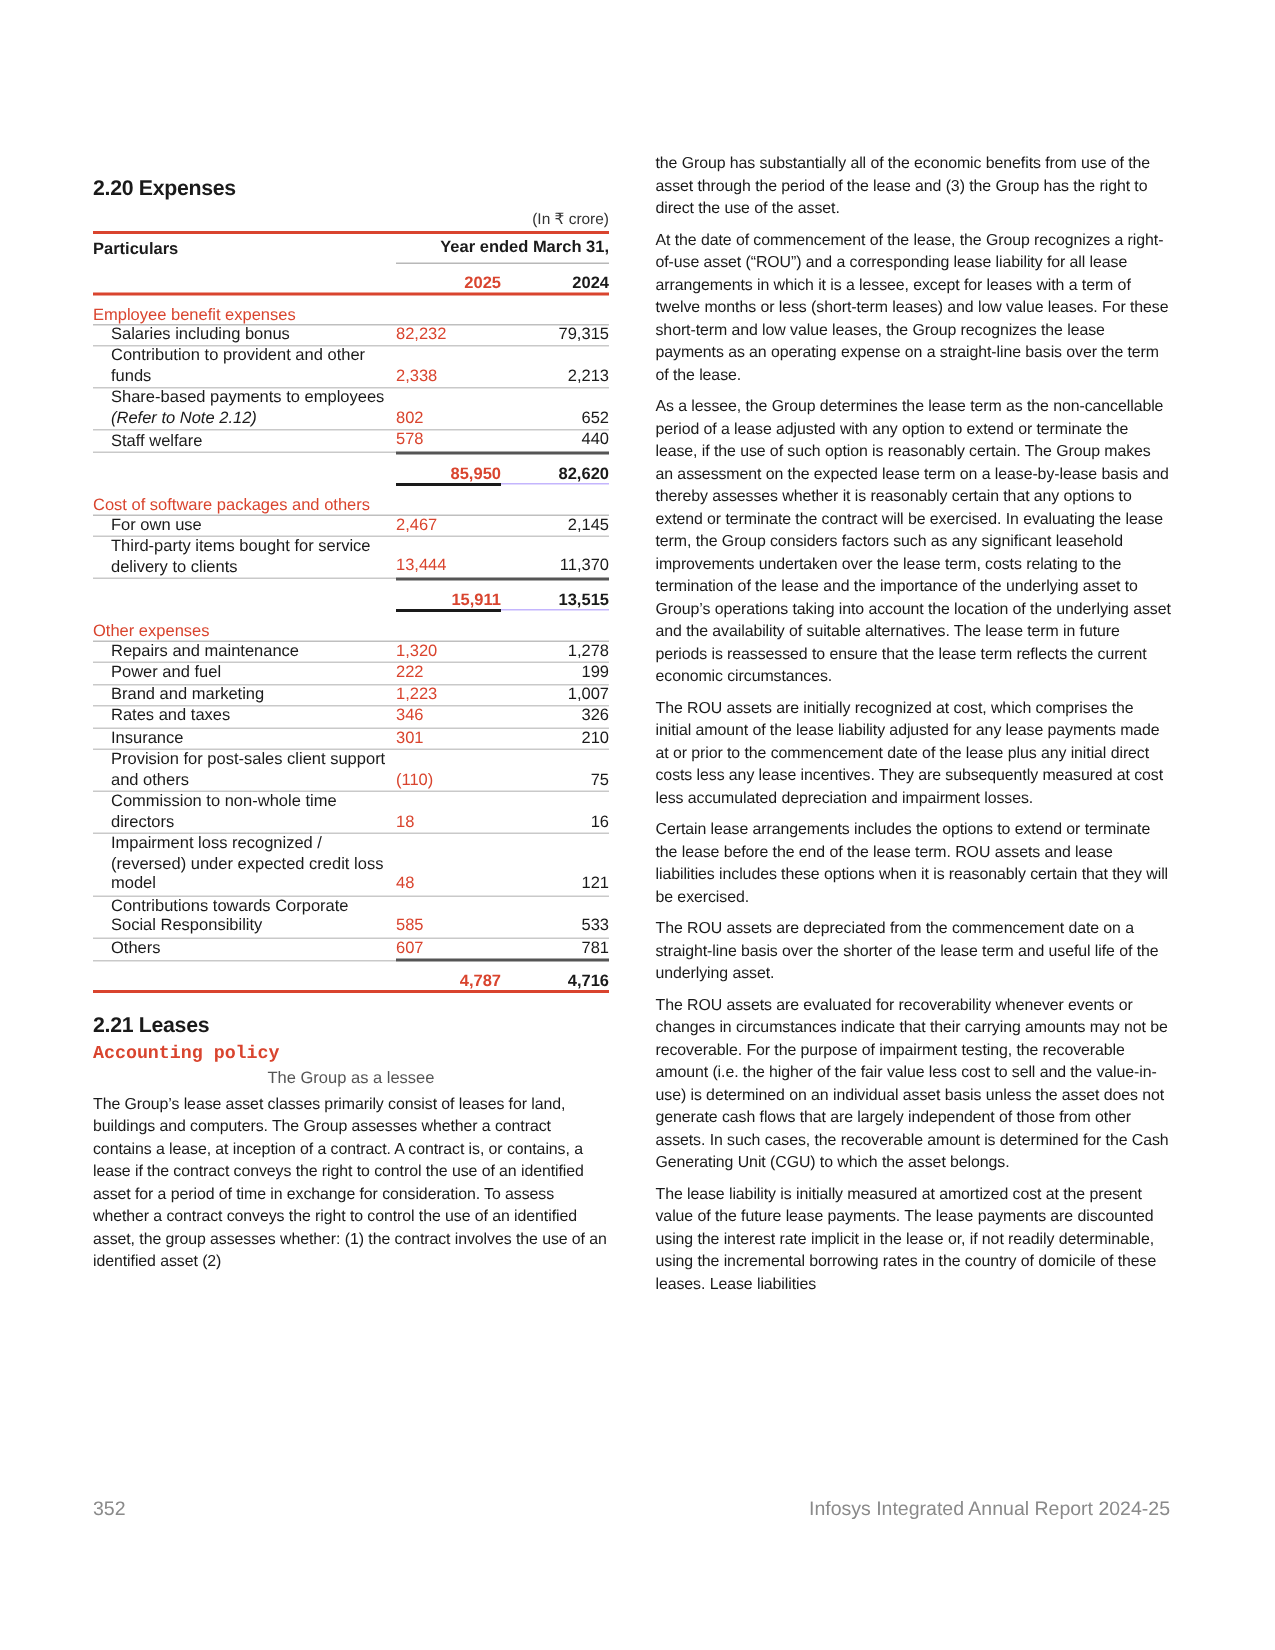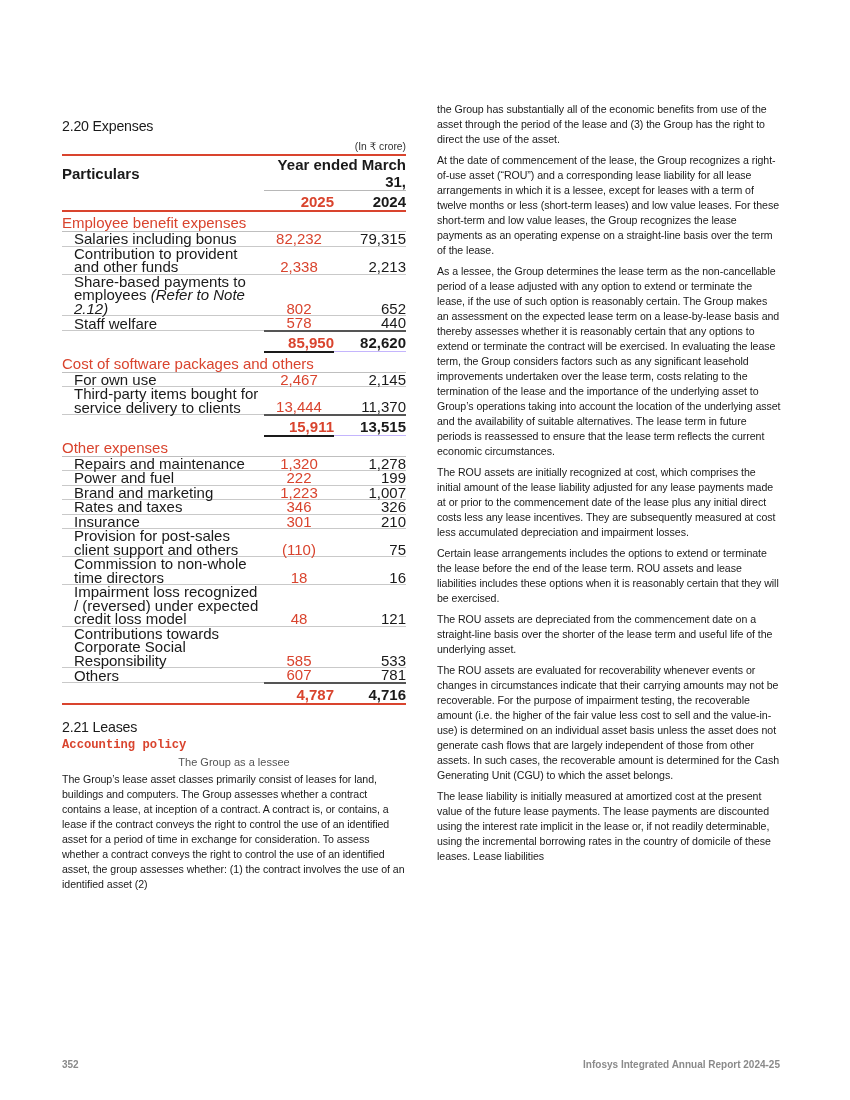--- a/index.html
+++ b/index.html
@@ -4,49 +4,49 @@
 <style>
   html, body { margin: 0; padding: 0; background: #ffffff; }
   body {
     width: 850px; height: 1100px; position: relative; overflow: hidden;
     font-family: "Liberation Sans", "DejaVu Sans", sans-serif;
     color: #1a1a1a;
   }
   .col-left { position: absolute; left: 62px; top: 118px; width: 344px; }
   .col-right { position: absolute; left: 437px; top: 102px; width: 344px; }
   h2.sec {
-    font-size: 14.2px; font-weight: normal; margin: 0; letter-spacing: -0.2px; color: #1a1a1a;
+    font-size: 14.2px; font-weight: bold; margin: 0; letter-spacing: -0.2px; color: #1a1a1a;
   }
   .unit { text-align: right; font-size: 10.3px; margin-top: 6px; color: #333; height: 14px; }
-  table.exp { width: 344px; border-collapse: collapse; font-size: 15px; }
+  table.exp { width: 344px; border-collapse: collapse; font-size: 11px; }
   table.exp td { padding: 0; vertical-align: bottom; }
   .hdr-row td { border-top: 2px solid #d9442e; }
   .hdr-row td.lbl { font-weight: bold; height: 19px; vertical-align: middle; }
   .hdr-row td.yr { font-weight: bold; text-align: right; border-bottom: 1px solid #b8b8b8; vertical-align: middle; }
   .years-row td { height: 19px; font-weight: bold; text-align: right; vertical-align: middle; border-bottom: 2px solid #d9442e; }
   .years-row td.y25 { color: #d9442e; }
   .cat-row td { color: #d9442e; height: 19px; vertical-align: middle; border-bottom: 1px solid #bfbfbf; }
   .item-row td { border-bottom: 1px solid #c9c9c9; padding: 2px 0 3px 0; line-height: 13.5px; }
   .item-row td.lbl { padding-left: 12px; }
-  .item-row td.v25 { text-align: center; color: #d9442e; width: 70px; padding-right: 0; }
+  .item-row td.v25 { text-align: left; color: #d9442e; width: 70px; padding-right: 0; }
   .item-row td.v24 { text-align: right; width: 72px; }
   .item-row.last td { border-bottom: none; }
   .item-row.last td.v25, .item-row.last td.v24 { border-bottom: 2px solid #555; }
   .item-row.last td.lbl { border-bottom: 1px solid #c9c9c9; }
   .total-row td { height: 19px; font-weight: bold; text-align: right; vertical-align: middle; }
   .total-row td.v25 { color: #d9442e; border-bottom: 2px solid #1a1a1a; }
   .total-row td.v24 { border-bottom: 1px solid #c4b5fd; }
   .total-row.final td { border-bottom: 2px solid #d9442e; }
   h2.leases { margin-top: 14px; }
   h3.policy { color: #d9442e; font-size: 12.2px; font-weight: bold; margin: 3px 0 0 0; font-family: Liberation Mono, monospace; }
   h4.sub { color: #555; font-size: 11px; font-weight: normal; margin: 4px 0 0 0; text-align: center; }
   p { font-size: 10.6px; line-height: 15px; margin: 0 0 6px 0; letter-spacing: -0.05px; }
   .col-left p { margin-top: 4px; }
   em { font-style: italic; }
-  .footer { position: absolute; top: 1059px; font-size: 10px; color: #8a8a8a; font-weight: bold; }
+  .footer { position: absolute; top: 998px; font-size: 13px; color: #8a8a8a; }
   .footer.left { left: 62px; }
   .footer.right { right: 70px; }
 </style>
 </head>
 <body>
 
 <div class="col-left">
   <h2 class="sec">2.20 Expenses</h2>
   <div class="unit">(In ₹ crore)</div>
 

